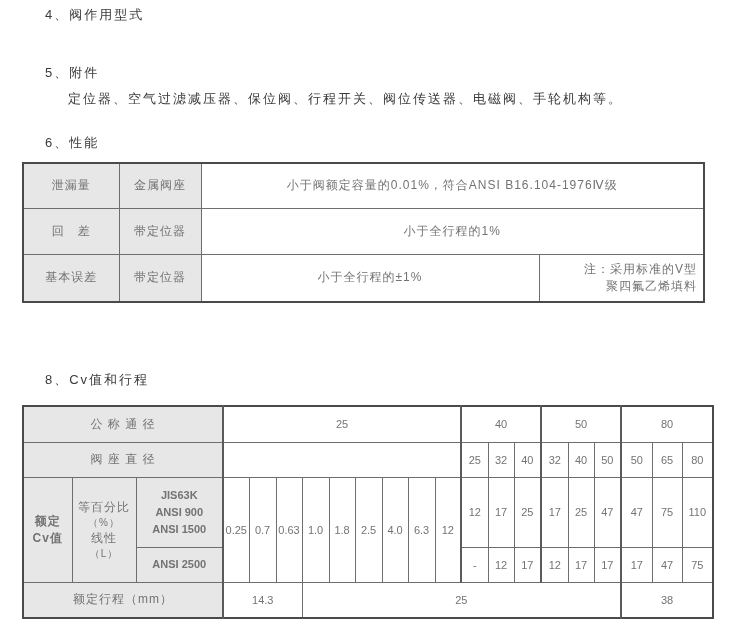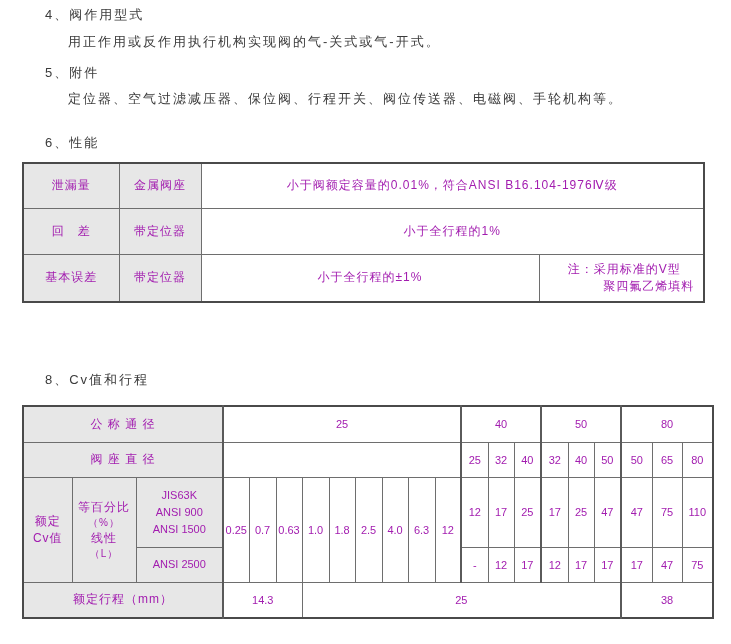--- a/index.html
+++ b/index.html
@@ -26,60 +26,59 @@
     left: 68px;
     font-size: 13px;
     letter-spacing: 2px;
     white-space: nowrap;
   }
   table {
     position: absolute;
     border-collapse: collapse;
     table-layout: fixed;
     font-size: 12px;
-    color: #a21caf;
+    color: #737373;
   }
   td {
     border: 1px solid #6e6e6e;
     text-align: center;
     vertical-align: middle;
     overflow: hidden;
     padding: 0;
   }
   .gray { background: #e7e7e7; }
   
   table.perf {
     left: 22px;
     top: 162px;
     width: 681px;
     border: 2px solid #4a4a4a;
   }
   table.perf td { letter-spacing: 1px; }
-  table.perf .note-cell { text-align: center; padding: 4px 6px 4px 12px; letter-spacing: 1px; }
+  table.perf .note-cell { text-align: right; padding: 4px 6px 4px 12px; letter-spacing: 1px; }
   table.perf .note-l2 { margin-left: 49px; }
   
   table.cv {
     left: 22px;
     top: 405px;
     width: 690px;
     border: 2px solid #4a4a4a;
     font-size: 11px;
   }
   table.cv td.cjk { font-size: 12px; letter-spacing: 1px; margin-top: 48px; }
   table.cv td.gl { border-left: 2px solid #5a5a5a; }
   table.cv .sm { font-size: 10px; }
-  table.cv .ln { line-height: 17px; }
+  table.cv .ln { line-height: 17px; font-weight: bold; }
 </style>
 </head>
 <body>
 
 <div class="page">
 
   <div class="sec-heading" style="top:6px">4、阀作用型式</div>
-  <div class="sec-body" style="top:33px">用正作用或反作用执行机构实现阀的气-关式或气-开式。</div>
 
   <div class="sec-heading" style="top:64px">5、附件</div>
   <div class="sec-body" style="top:90px">定位器、空气过滤减压器、保位阀、行程开关、阀位传送器、电磁阀、手轮机构等。</div>
 
   <div class="sec-heading" style="top:134px">6、性能</div>
 
   <table class="perf">
     <colgroup>
       <col style="width:96px">
         <col style="width:82px">

